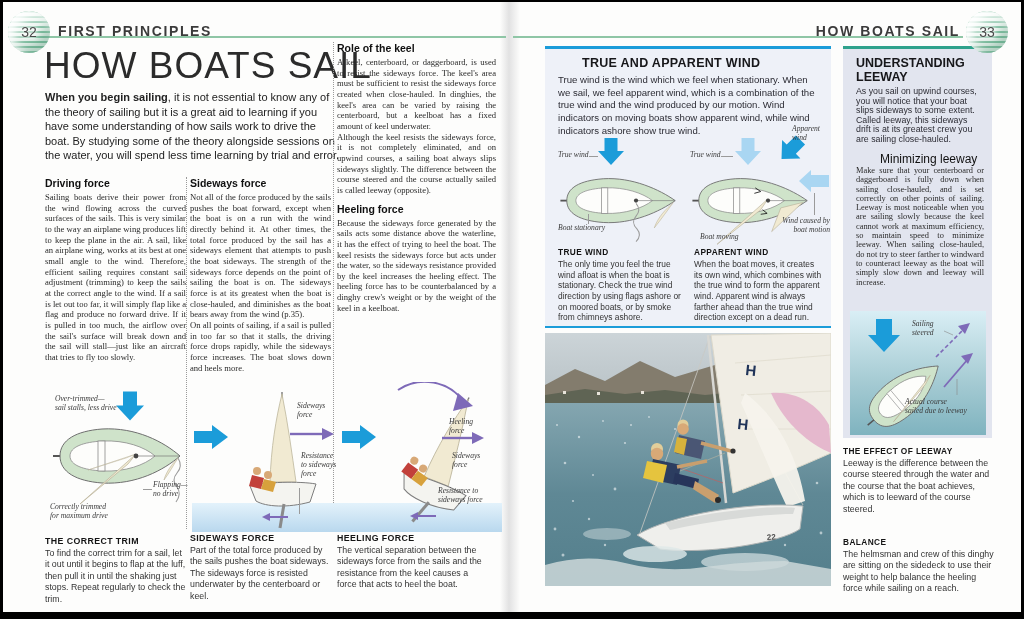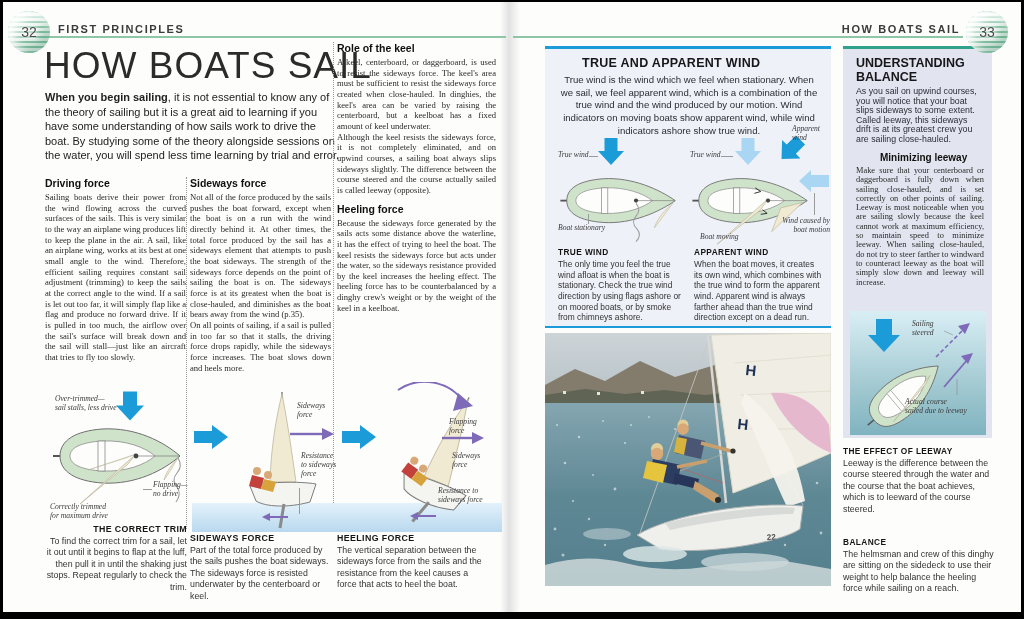--- a/index.html
+++ b/index.html
@@ -7,21 +7,21 @@
           font-family:"Liberation Sans",sans-serif;}
   .sheet{position:absolute;left:3px;top:2px;width:1018px;height:610px;background:#fdfdfc;}
   .abs{position:absolute;}
   .gutter{position:absolute;left:500px;top:2px;width:20px;height:610px;
           background:linear-gradient(90deg,rgba(0,0,0,0) 0%,rgba(60,60,70,.14) 45%,rgba(0,0,0,0) 100%);}
   .pgcircle{position:absolute;width:42px;height:42px;border-radius:50%;
     background:repeating-linear-gradient(180deg,#7ebfa0 0 2px,#ecf5f0 2px 5px);
     box-shadow:inset 8px 8px 12px rgba(255,255,255,.95), inset -5px -7px 10px rgba(86,150,120,.4);
     display:flex;align-items:center;justify-content:center;z-index:5;}
   .pgnum{font-size:14px;color:#4a4a4a;text-shadow:0 0 3px #fff,0 0 5px #fff,0 0 7px #fff;}
-  .runhead{font-size:11px;font-weight:bold;letter-spacing:1.6px;color:#3b3b3b;}
+  .runhead{font-size:14px;font-weight:bold;letter-spacing:1.6px;color:#3b3b3b;}
   .rule{position:absolute;height:2px;background:#8fc6a6;}
   .bigtitle{font-size:37px;letter-spacing:1px;color:#2b2b2b;font-weight:400;
     font-family:"Liberation Sans",sans-serif;}
   .intro{font-size:11px;line-height:1.32;color:#222;}
   .intro b{font-weight:bold;}
   .colhead{font-size:10.5px;font-weight:bold;color:#101010;margin-bottom:3px;
     font-family:"Liberation Sans",sans-serif;}
   .serifbody{font-family:"Liberation Serif",serif;font-size:8.6px;line-height:1.24;
     color:#2a2a2a;text-align:justify;white-space:pre-line;}
   .dotrule{position:absolute;width:0;border-left:1px dotted #9a9a9a;}
@@ -31,21 +31,21 @@
     font-size:7.6px;line-height:1.18;color:#3a3a3a;white-space:pre-line;}
   .windbox{position:absolute;left:545px;top:46px;width:286px;height:282px;
     background:#eef1f8;border-top:3px solid #1b9cd9;border-bottom:2px solid #1b9cd9;box-sizing:border-box;}
   .boxtitle{position:absolute;font-size:12.5px;font-weight:bold;color:#17171a;letter-spacing:.3px;}
   .boxbody{position:absolute;font-size:9.6px;line-height:1.32;color:#2c2c34;}
   .sidebar{position:absolute;left:843px;top:46px;width:149px;height:392px;
     background:#e2e5ef;border-top:3px solid #2fa28c;box-sizing:border-box;}
   .sbtitle{position:absolute;font-size:12.5px;line-height:1.12;font-weight:bold;color:#17171a;white-space:pre-line;}
   .sbintro{position:absolute;font-size:8.8px;line-height:1.1;color:#2c2c34;}
   .sbintro{line-height:9.6px;}
-  .sbsub{position:absolute;font-size:10px;font-weight:bold;color:#101010;padding-left:24px;}
+  .sbsub{position:absolute;font-size:12px;font-weight:normal;color:#101010;padding-left:24px;}
   .sbbody{position:absolute;font-family:"Liberation Serif",serif;font-size:8.4px;line-height:9.3px;
     color:#2a2a2a;text-align:justify;}
   .leewaybox{position:absolute;left:850px;top:311px;width:136px;height:124px;
     background:linear-gradient(180deg,#d9eef5 0%,#a7ccd4 55%,#7fb3bf 100%);}
   .water{position:absolute;left:192px;top:503px;width:310px;height:29px;
     background:linear-gradient(180deg,#e3f2fb 0%,#b9d8ee 100%);}
   .lead{position:absolute;border-top:1px solid #9a9a9a;height:0;}
   .vlead{position:absolute;border-left:1px solid #9a9a9a;width:0;}
   svg{display:block;}
 </style>
@@ -153,49 +153,49 @@
       <polygon points="38,95 50,98 47,108 35,105" fill="#d7a13c"></polygon>
       <line x1="60" y1="120" x2="52" y2="144" stroke="#8a8a8a" stroke-width="3"></line>
     </g>
     <path d="M26,8 A48,48 0 0 1 92,20" fill="none" stroke="#7e6ab8" stroke-width="2"></path>
     <polygon points="86,11 101,24 81,29" fill="#7e6ab8"></polygon>
     <line x1="70" y1="56" x2="100" y2="56" stroke="#7e6ab8" stroke-width="2.4"></line>
     <polygon points="100,50 112,56 100,62" fill="#7e6ab8"></polygon>
     <line x1="64" y1="134" x2="46" y2="134" stroke="#7e6ab8" stroke-width="2"></line>
     <polygon points="46,130 38,134 46,138" fill="#7e6ab8"></polygon>
   </svg>
-  <div class="diaglabel" style="left:449px;top:418px;width:36px;">Flapping
+  <div class="diaglabel" style="left:449px;top:418px;width:36px;">Heeling
 force</div>
   <div class="diaglabel" style="left:452px;top:452px;width:36px;">Sideways
 force</div>
   <div class="diaglabel" style="left:438px;top:487px;width:62px;">Resistance to
 sideways force</div>
 
-  <div class="abs" style="left:45px;top:524px;width:142px;text-align:right;">
+  <div class="abs" style="left:45px;top:536px;width:142px;">
     <div class="caphead">THE CORRECT TRIM</div>
     <div class="capbody">To find the correct trim for a sail, let it out until it begins to flap at the luff, then pull it in until the shaking just stops. Repeat regularly to check the trim.</div>
   </div>
   <div class="abs" style="left:190px;top:533px;width:142px;">
     <div class="caphead">SIDEWAYS FORCE</div>
     <div class="capbody">Part of the total force produced by the sails pushes the boat sideways. The sideways force is resisted underwater by the centerboard or keel.</div>
   </div>
   <div class="abs" style="left:337px;top:533px;width:152px;">
     <div class="caphead">HEELING FORCE</div>
     <div class="capbody">The vertical separation between the sideways force from the sails and the resistance from the keel causes a force that acts to heel the boat.</div>
   </div>
 
   <div class="rule" style="left:513px;top:36px;width:450px;"></div>
   <div class="pgcircle" style="left:966px;top:11px;">
     <span class="pgnum">33</span>
   </div>
   <div class="abs runhead" style="left:780px;top:23px;width:180px;text-align:right;">HOW BOATS SAIL</div>
 
   <div class="windbox"></div>
   <div class="boxtitle" style="left:582px;top:56px;">TRUE AND APPARENT WIND</div>
-  <div class="boxbody" style="left:558px;top:74px;width:262px;text-align:center;">True wind is the wind which we feel when stationary. When we sail, we feel apparent wind, which is a combination of the true wind and the wind produced by our motion. Wind indicators on moving boats show apparent wind, while wind indicators ashore show true wind.</div>
+  <div class="boxbody" style="left:558px;top:74px;width:262px;">True wind is the wind which we feel when stationary. When we sail, we feel apparent wind, which is a combination of the true wind and the wind produced by our motion. Wind indicators on moving boats show apparent wind, while wind indicators ashore show true wind.</div>
 
   <svg class="abs" style="left:598px;top:137px;" width="26" height="29" viewBox="0 0 32 33">
     <polygon points="8,0 24,0 24,16 32,16 16,33 0,16 8,16" fill="#1b9cd9"></polygon>
   </svg>
   <svg class="abs" style="left:556px;top:166px;" width="130" height="82" viewBox="0 0 135 90">
     <line x1="1" y1="38" x2="18" y2="38" stroke="#555" stroke-width="2"></line>
     <path d="M8,38 C8,24 22,16 48,14 C80,12 110,26 127,38 C110,50 80,64 48,62 C22,60 8,52 8,38 Z" fill="#cfe3ca" stroke="#6f6f6f" stroke-width="1"></path>
     <path d="M18,38 C18,30 30,25 50,24 C72,23 92,30 102,38 C92,46 72,53 50,52 C30,51 18,46 18,38 Z" fill="#fdfdfb" stroke="#8a8a8a" stroke-width="0.8"></path>
     <rect x="46" y="24" width="7" height="28" fill="#fdfdfb" stroke="#8a8a8a" stroke-width="0.8"></rect>
     <line x1="84" y1="38" x2="127" y2="38" stroke="#777" stroke-width="0.7"></line>
@@ -319,21 +319,21 @@
     <circle cx="173" cy="167" r="3" fill="#2b2b2b"></circle>
     <line x1="132" y1="134" x2="162" y2="128" stroke="#c99f6e" stroke-width="3.5"></line>
     <ellipse cx="110" cy="221" rx="32" ry="8" fill="#dfe8e8" opacity="0.8"></ellipse>
     <ellipse cx="200" cy="229" rx="44" ry="9" fill="#d6e1e2" opacity="0.7"></ellipse>
     <ellipse cx="62" cy="201" rx="24" ry="6" fill="#cfdcdd" opacity="0.5"></ellipse>
     <path d="M0,232 Q40,220 80,230 T160,234 T240,228 L286,236 L286,253 L0,253 Z" fill="#ccd8d9" opacity="0.85"></path>
   </svg>
 
   <div class="sidebar"></div>
   <div class="sbtitle" style="left:856px;top:56px;width:130px;">UNDERSTANDING
-BALANCE</div>
+LEEWAY</div>
   <div class="sbintro" style="left:856px;top:87px;width:128px;">As you sail on upwind courses, you will notice that your boat slips sideways to some extent. Called leeway, this sideways drift is at its greatest crew you are sailing close-hauled.</div>
   <div class="sbsub" style="left:856px;top:152px;">Minimizing leeway</div>
   <div class="sbbody" style="left:856px;top:166px;width:128px;">Make sure that your centerboard or daggerboard is fully down when sailing close-hauled, and is set correctly on other points of sailing. Leeway is most noticeable when you are sailing slowly because the keel cannot work at maximum efficiency, so maintain speed to minimize leeway. When sailing close-hauled, do not try to steer farther to windward to counteract leeway as the boat will simply slow down and leeway will increase.</div>
 
   <div class="leewaybox">
     <svg width="136" height="124" viewBox="0 0 136 124">
       <g transform="translate(18,8)">
         <polygon points="8,0 24,0 24,16 32,16 16,33 0,16 8,16" fill="#1b9cd9"></polygon>
       </g>
       <g transform="translate(56,82) rotate(-40)">

